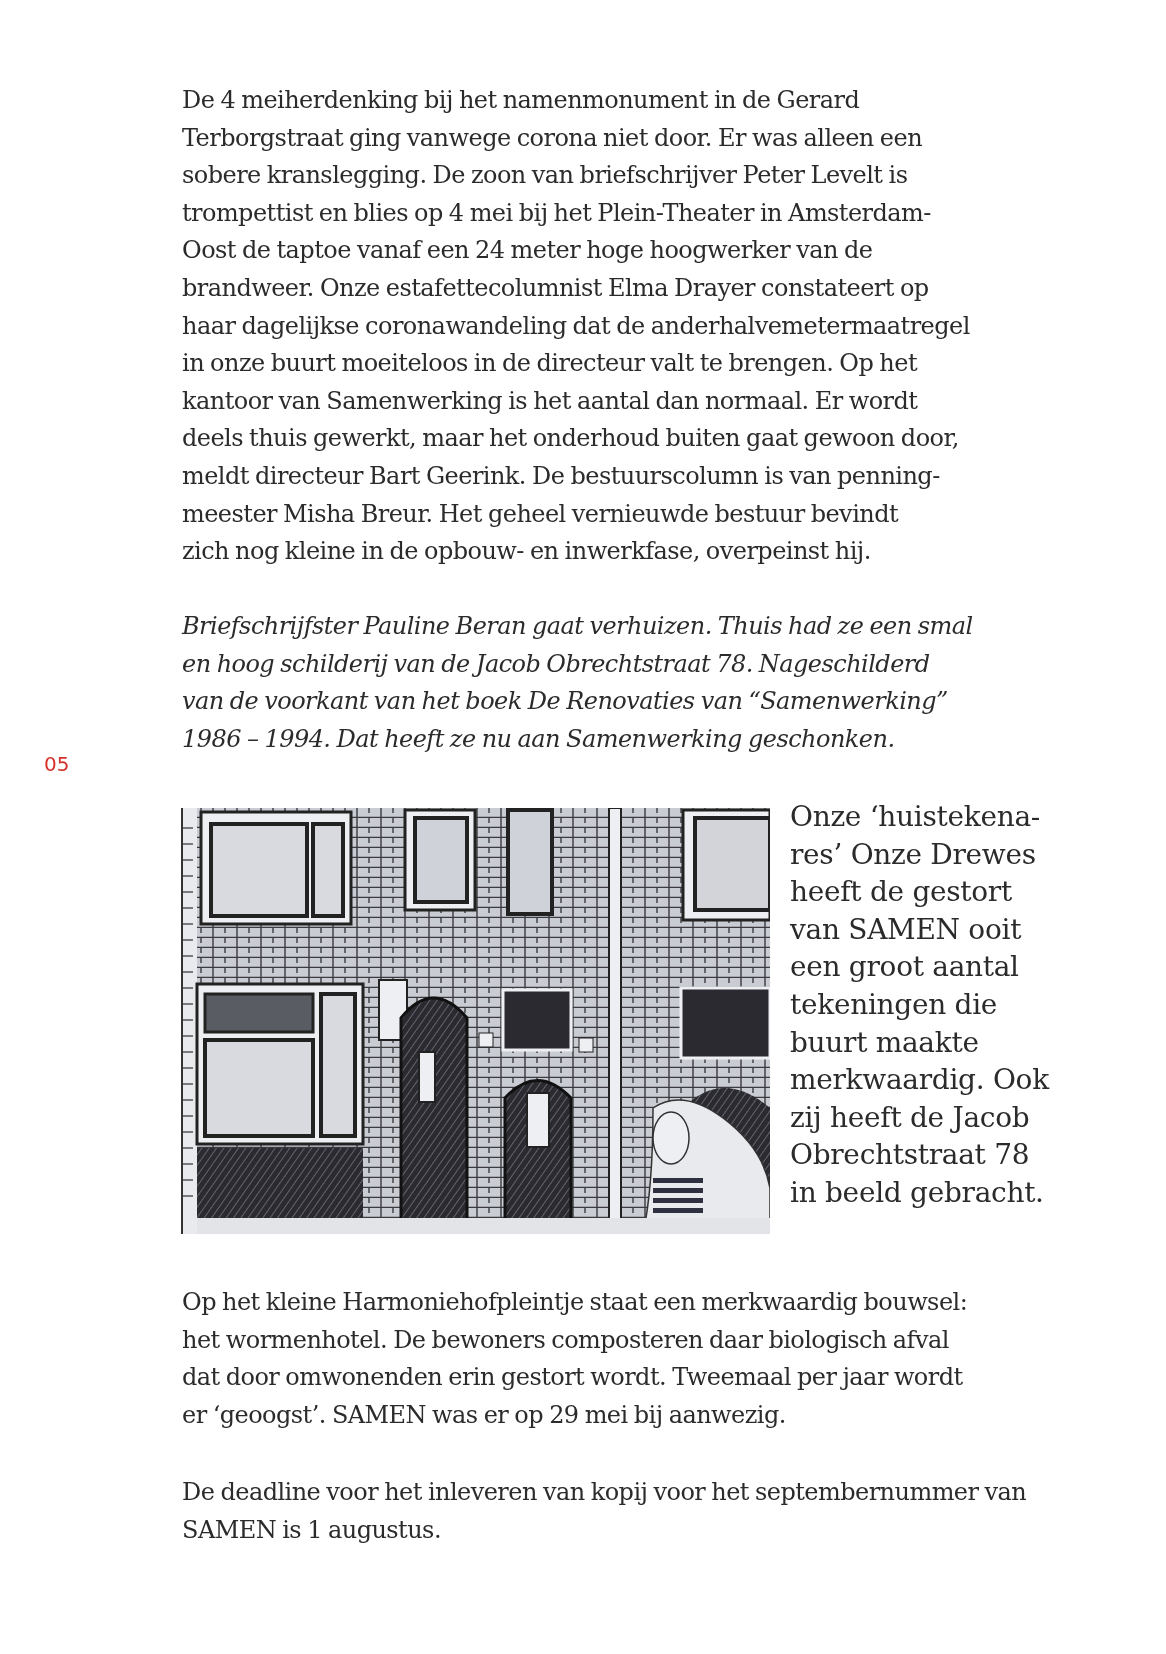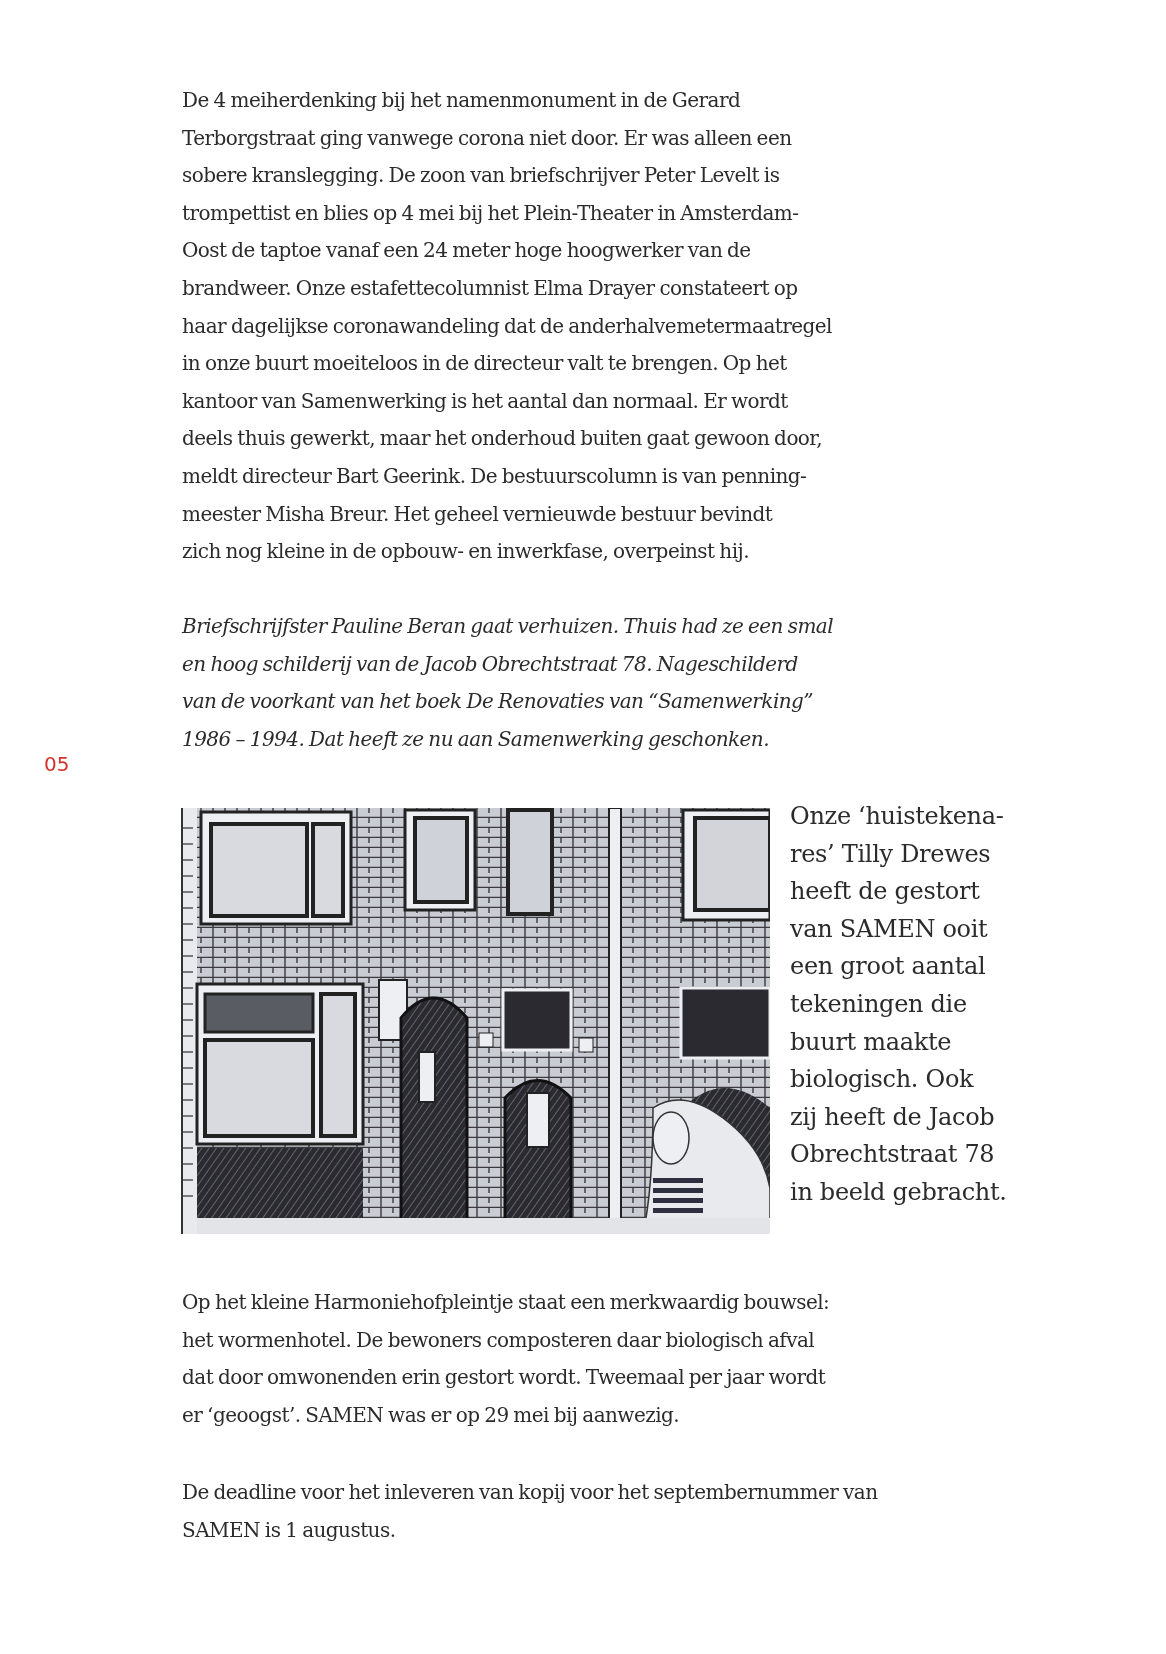--- a/index.html
+++ b/index.html
@@ -1,30 +1,30 @@
 <!DOCTYPE html>
 <html><head>
 <meta charset="utf-8">
 <style>
   html, body { margin:0; padding:0; background:#ffffff; }
   body { width:1166px; height:1654px; position:relative; overflow:hidden;
          font-family:"DejaVu Serif", "Liberation Serif", serif; color:#2b2b2b; }
-  .para { position:absolute; left:182px; width:880px; font-size:20px; line-height:37.6px;
+  .para { position:absolute; left:182px; width:880px; font-size:24px; line-height:37.6px;
           letter-spacing:-0.55px; word-spacing:-1px; }
   .para .ln { display:block; white-space:nowrap; }
   #p1 { top:82px; }
   #p2 { top:608px;font-style:italic; }
   #p3 { top:1284px; }
   #p4 { top:1474px; }
   .page-num { position:absolute; left:44px; top:752px; font-family:"DejaVu Sans", sans-serif;
               font-size:20px; color:#d4322c; letter-spacing:0px; }
   .figure { position:absolute; left:181px; top:808px; width:587px; height:426px;
             background:#e8eaee; overflow:hidden; border-left:2px solid #333; }
   .figure svg { display:block; }
-  .side { position:absolute; left:790px; top:798px; width:300px; font-size:24px; line-height:37.6px;
+  .side { position:absolute; left:790px; top:798px; width:300px; font-size:28px; line-height:37.6px;
           letter-spacing:-0.3px; }
   .side .ln { display:block; white-space:nowrap; }
 </style>
 </head>
 <body>
 
 <div class="page-num">05</div>
 
 <div id="p1" class="para">
   <span class="ln">De 4 meiherdenking bij het namenmonument in de Gerard</span>
@@ -130,27 +130,27 @@
     <path d="M470 300 Q500 280 540 310 Q580 340 587 380 L587 426 L460 426 Q470 380 470 300 Z" fill="#e8eaee" stroke="#333" stroke-width="1.5"></path>
     <ellipse cx="488" cy="330" rx="18" ry="26" fill="#eeeff2" stroke="#333" stroke-width="1.5"></ellipse>
     <rect x="470" y="370" width="50" height="56" fill="url(#stripes)"></rect>
 
     <rect x="14" y="410" width="573" height="16" fill="#e2e4e8"></rect>
   </svg>
 </div>
 
 <div class="side">
   <span class="ln">Onze ‘huistekena-</span>
-  <span class="ln">res’ Tilly Drewes</span>
+  <span class="ln">res’ Onze Drewes</span>
   <span class="ln">heeft de gestort</span>
   <span class="ln">van SAMEN ooit</span>
   <span class="ln">een groot aantal</span>
   <span class="ln">tekeningen die</span>
   <span class="ln">buurt maakte</span>
-  <span class="ln">biologisch. Ook</span>
+  <span class="ln">merkwaardig. Ook</span>
   <span class="ln">zij heeft de Jacob</span>
   <span class="ln">Obrechtstraat 78</span>
   <span class="ln">in beeld gebracht.</span>
 </div>
 
 <div id="p3" class="para">
   <span class="ln">Op het kleine Harmoniehofpleintje staat een merkwaardig bouwsel:</span>
   <span class="ln">het wormenhotel. De bewoners composteren daar biologisch afval</span>
   <span class="ln">dat door omwonenden erin gestort wordt. Tweemaal per jaar wordt</span>
   <span class="ln">er ‘geoogst’. SAMEN was er op 29 mei bij aanwezig.</span>

